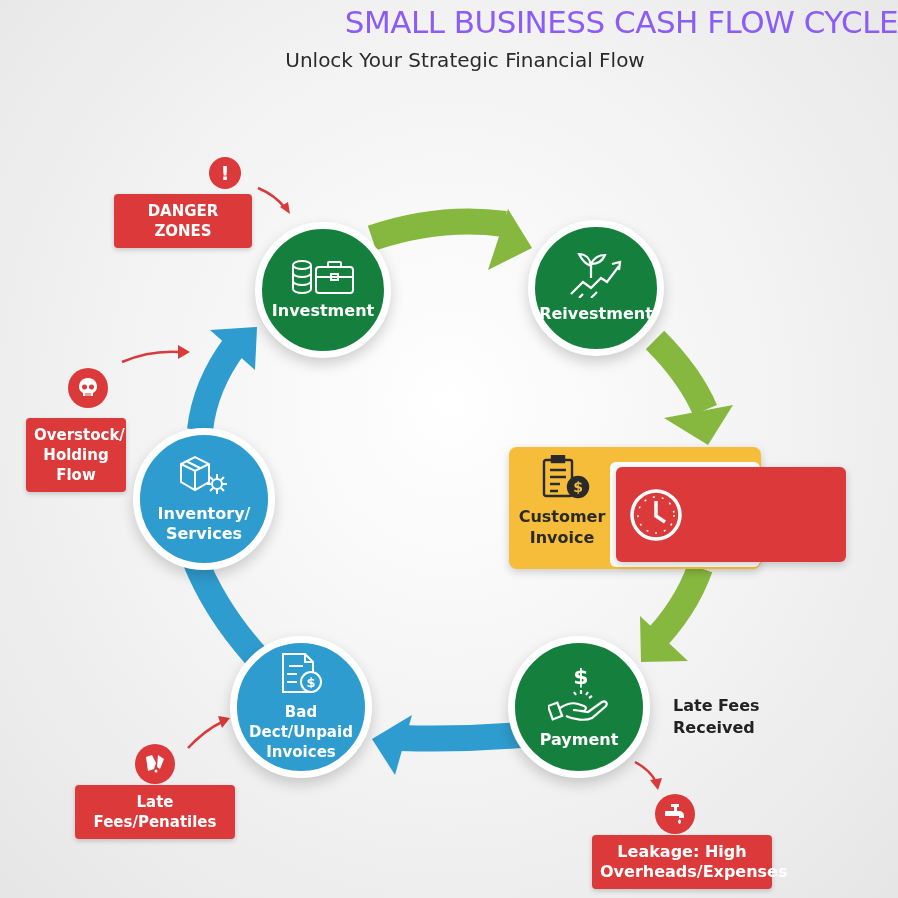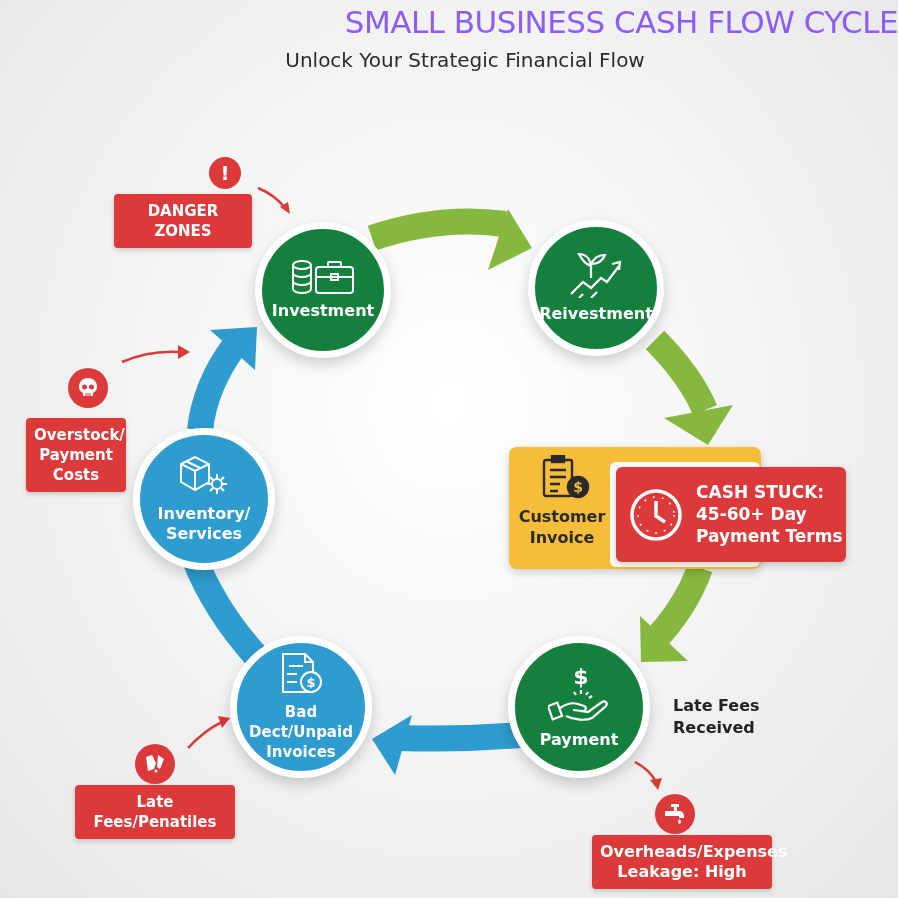--- a/index.html
+++ b/index.html
@@ -131,25 +131,20 @@
   <div>Customer</div>
   <div>Invoice</div>
 </div>
 <div class="cash-white"></div>
 <div class="cash-stuck">
   <svg style="position:absolute;left:12px;top:20px;" width="56" height="56" viewBox="0 0 56 56" fill="none" stroke="#fff" stroke-width="3.5">
     <circle cx="28" cy="28" r="24"></circle>
     <circle cx="28" cy="28" r="18" stroke-width="1.5" stroke-dasharray="2 7"></circle>
     <path d="M28,14 v15 l9,6"></path>
   </svg>
-  <div class="txt">
-    <div>CASH STUCK:</div>
-    <div>45-60+ Day</div>
-    <div>Payment Terms</div>
-  </div>
 </div>
 
 <div class="node green" style="left:508px;top:636px;width:142px;height:142px;">
   <svg class="icon" width="62" height="60" viewBox="0 0 62 60" fill="none" stroke="#fff" stroke-width="2.2">
     <text x="33" y="20" text-anchor="middle" font-size="22" font-weight="bold" fill="#fff" stroke="none" font-family="DejaVu Sans, sans-serif">$</text>
     <path d="M26,28 l2,3 M33,26 v4 M40,28 l-2,3 M44,32 l-3,2"></path>
     <rect x="2" y="40" width="10" height="14" transform="rotate(-20 7 47)"></rect>
     <path d="M12,44 c6,-4 12,-6 18,-4 l6,2 c3,1 2,5 -1,5 l-10,-1 M26,46 l14,2 l14,-10 c3,-2 6,1 4,4 l-14,12 c-6,3 -18,2 -26,-2"></path>
   </svg>
   <span>Payment</span>
@@ -192,36 +187,36 @@
 <div class="badge" style="left:68px;top:368px;">
   <svg width="24" height="24" viewBox="0 0 24 24">
     <path d="M12,2 c-6,0 -9,4 -9,9 c0,3 2,5 4,6 v3 h10 v-3 c2,-1 4,-3 4,-6 c0,-5 -3,-9 -9,-9z" fill="#fff"></path>
     <circle cx="8.5" cy="11" r="2.5" fill="#dc3a3a"></circle>
     <circle cx="15.5" cy="11" r="2.5" fill="#dc3a3a"></circle>
     <path d="M10,20 v-3 M12,20 v-3 M14,20 v-3" stroke="#dc3a3a" stroke-width="1"></path>
   </svg>
 </div>
 <div class="tag" style="left:26px;top:418px;width:100px;">
   <div>Overstock/</div>
-  <div>Payment Costs</div>
+  <div>Holding Flow</div>
 </div>
 
 <div class="badge" style="left:135px;top:744px;">
   <svg width="26" height="26" viewBox="0 0 26 26" fill="#fff">
     <path d="M4,6 l6,-2 l4,8 l-2,6 l-6,2 z"></path>
     <path d="M16,4 l6,4 l-4,10 l-3,-2 z"></path>
     <circle cx="14" cy="20" r="1.5"></circle>
   </svg>
 </div>
 <div class="tag" style="left:75px;top:785px;width:160px;">Late Fees/Penatiles</div>
 
 <div class="badge" style="left:655px;top:794px;">
   <svg width="26" height="26" viewBox="0 0 26 26" fill="#fff">
     <rect x="9" y="3" width="8" height="3"></rect>
     <rect x="12" y="6" width="3" height="4"></rect>
     <path d="M3,10 h14 c3,0 5,2 5,5 v2 h-5 v-2 h-14z"></path>
     <path d="M19,20 c0,2 -1,3 -1.5,3 c-0.5,0 -1.5,-1 -1.5,-3 l1.5,-2z"></path>
   </svg>
 </div>
 <div class="tag" style="left:592px;top:835px;width:180px;font-size:16px;">
+  <div>Leakage: High</div>
   <div>Overheads/Expenses</div>
-  <div>Leakage: High</div>
 </div>
 
 </body></html>

